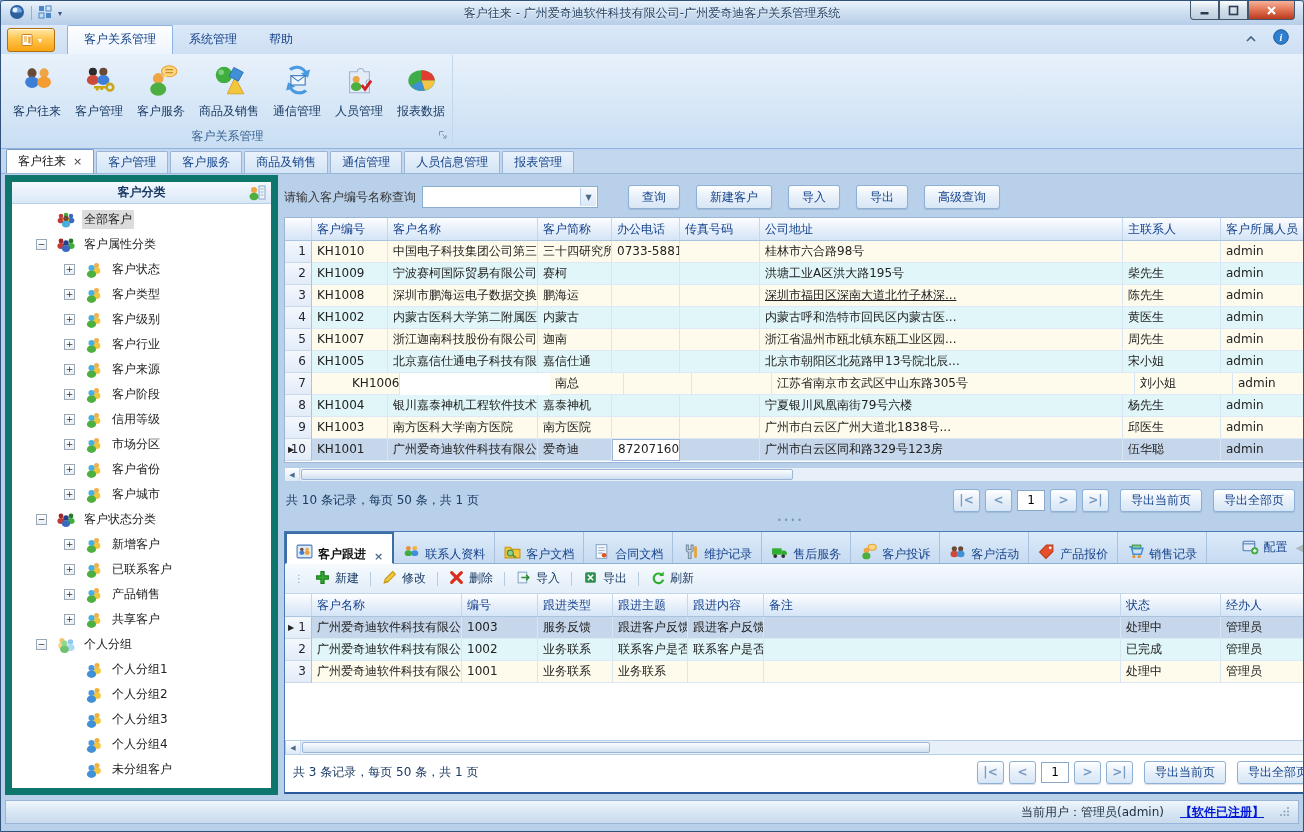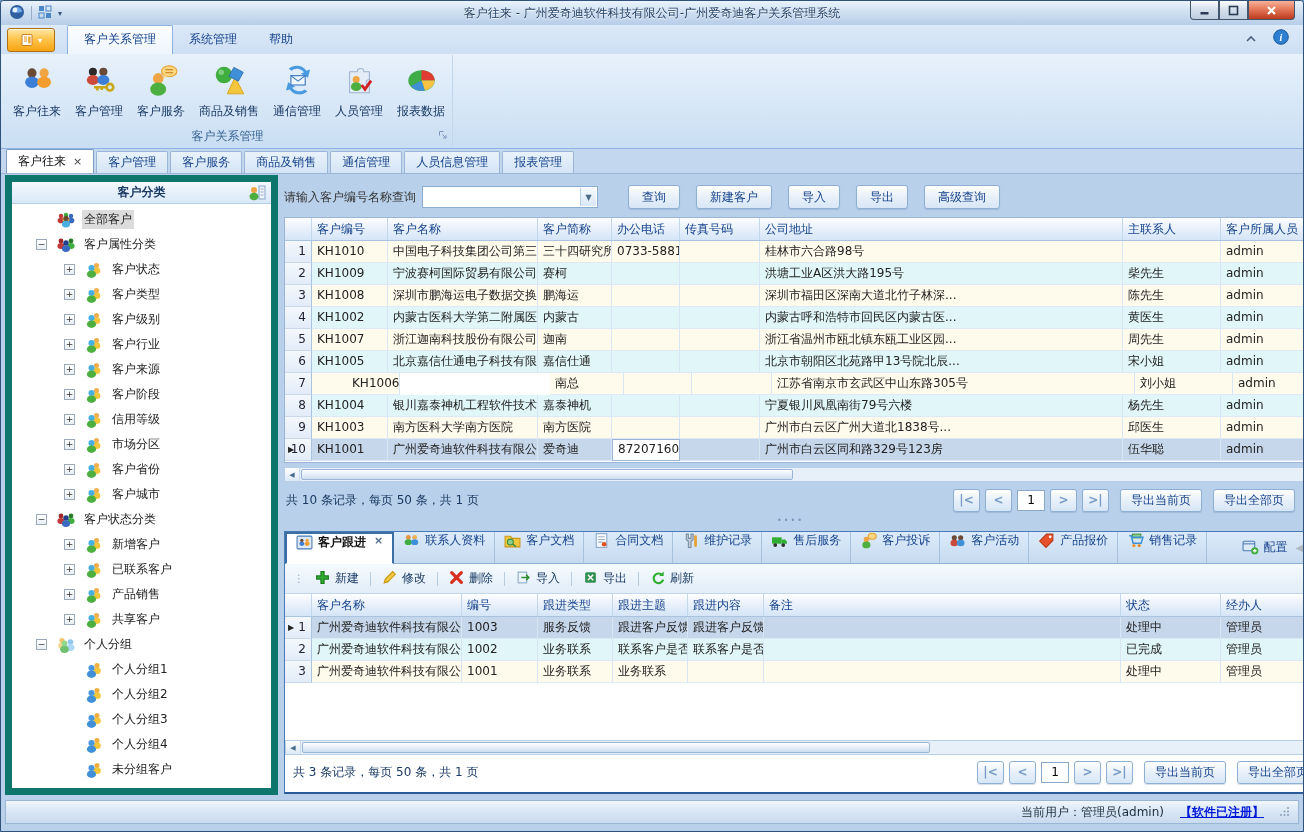--- a/index.html
+++ b/index.html
@@ -79,21 +79,21 @@
 
 .pager{position:absolute;height:26px;display:flex;align-items:center;color:#1a3a64}
 .pager-cluster{margin-left:auto;display:flex;align-items:center;gap:5px}
 .pbtn{width:27px;height:23px;margin:0;padding:0;justify-content:center;color:#7a9cc6;font-weight:bold}
 .pinput{width:28px;height:21px;border:1px solid #8aa8c8;text-align:center;background:#fff;font:inherit}
 .pexport{height:23px;padding:0 10px;margin-left:6px}
 .splitter{position:absolute;left:0;right:0;text-align:center;color:#7a96b8;letter-spacing:2px;font-size:8px;line-height:10px}
 
 .detail{position:absolute;left:2px;top:356px;width:1044px;height:263px;border:1px solid #4a7ab5;border-bottom:2px solid #2b5a9b;background:#fff}
 .dtabs{position:absolute;left:0;right:0;top:0;height:32px;background:linear-gradient(#dcebfa,#c6daf0);border-bottom:1px solid #8fb0d5;display:flex;align-items:stretch}
-.dt{padding:0 9px;display:flex;align-items:flex-start;gap:5px;border-right:1px solid #a8c2de;color:#15428b;white-space:nowrap}
+.dt{padding:0 9px;display:flex;align-items:flex-end;gap:5px;border-right:1px solid #a8c2de;color:#15428b;white-space:nowrap}
 .dt svg{width:17px;height:17px;flex:none}
 .dt.active{background:#fff;border:2px solid #3a6ea5;border-bottom:1px solid #fff;margin-bottom:-1px;color:#111;font-weight:bold}
 .dt-close{color:#4a6a8a;font-size:11px;margin-left:3px}
 .dt-config{margin-left:auto;display:flex;align-items:center;gap:5px;padding:0 6px;color:#15428b;border-right:none}
 .dt-arrows{display:flex;align-items:center;gap:8px;padding:0 8px 0 2px;color:#999;font-size:10px}
 .dtoolbar{position:absolute;left:0;right:0;top:32px;height:30px;background:linear-gradient(#f5fafe,#e2edf8);border-bottom:1px solid #c2d6ec;display:flex;align-items:center;padding-left:4px;color:#1a3a64}
 .tgrip{color:#90a8c0;margin:0 5px;font-size:10px}
 .titem{display:flex;align-items:center;gap:5px;padding:3px 6px;white-space:nowrap}
 .titem svg{width:15px;height:15px}
 .tsep{width:1px;height:14px;background:#b8cce0;margin:0 5px}
@@ -589,21 +589,21 @@
             <div class="gc" style="width: 98px;">柴先生</div>
             <div class="gc" style="width: 92px;">admin</div>
           </div>
           <div class="grow cream">
             <div class="gc num" style="width: 27px;">3</div>
             <div class="gc" style="width: 76px;">KH1008</div>
             <div class="gc" style="width: 150px;">深圳市鹏海运电子数据交换有限公司</div>
             <div class="gc" style="width: 74px;">鹏海运</div>
             <div class="gc" style="width: 68px;"></div>
             <div class="gc" style="width: 80px;"></div>
-            <div class="gc" style="width: 363px;">深圳市福田区深南大道北竹子林深...</div>
+            <div class="gc" style="width: 363px; text-decoration: underline;">深圳市福田区深南大道北竹子林深...</div>
             <div class="gc" style="width: 98px;">陈先生</div>
             <div class="gc" style="width: 92px;">admin</div>
           </div>
           <div class="grow cyan">
             <div class="gc num" style="width: 27px;">4</div>
             <div class="gc" style="width: 76px;">KH1002</div>
             <div class="gc" style="width: 150px;">内蒙古医科大学第二附属医院</div>
             <div class="gc" style="width: 74px;">内蒙古</div>
             <div class="gc" style="width: 68px;"></div>
             <div class="gc" style="width: 80px;"></div>

